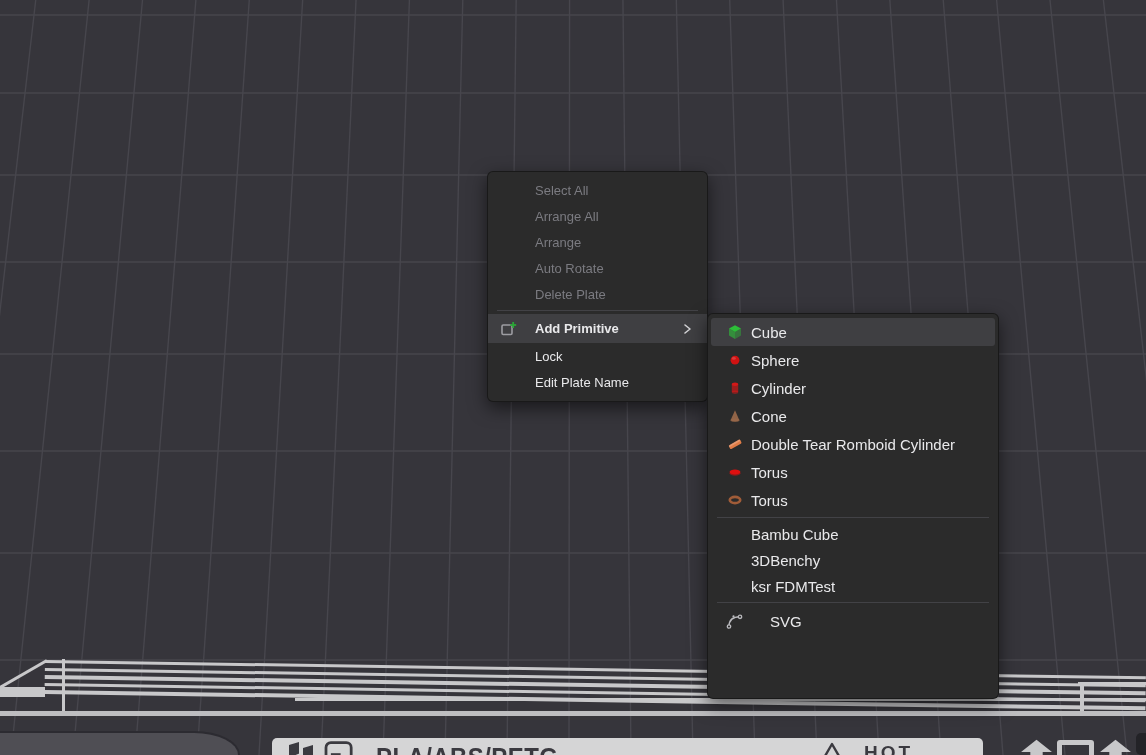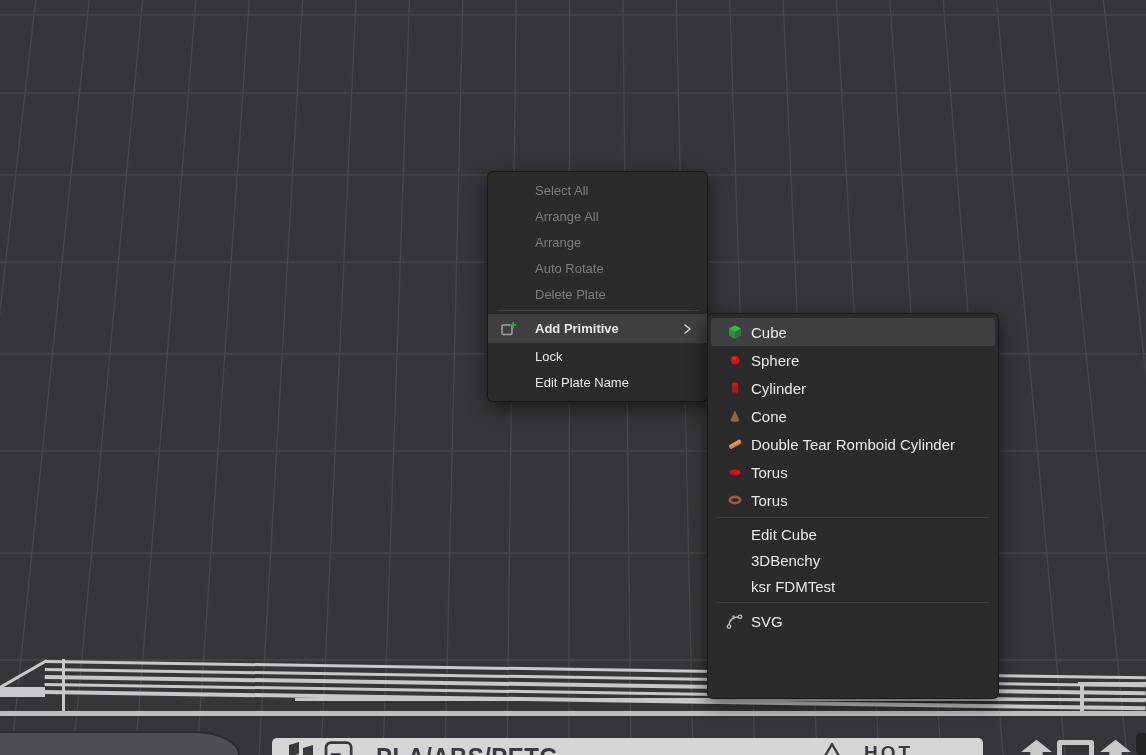--- a/index.html
+++ b/index.html
@@ -43,21 +43,21 @@
   .mi.hl{flex-basis:29px;background:var(--menu-highlight,#3f3f42);font-weight:bold;}
   .mi .row-icon{position:absolute;left:12px;top:50%;transform:translateY(-50%);display:flex;}
   .mi .chev{margin-left:auto;display:flex;}
   .sep{flex:0 0 1px;background:var(--menu-separator,#424246);margin:3px 9px;}
   .smi{flex:0 0 28px;display:flex;align-items:center;padding:0 10px;
        font-size:15px;color:var(--menu-text,#e9e9eb);}
   .smi .ic{width:33px;display:flex;justify-content:center;align-items:center;}
   .smi.hl{background:var(--menu-highlight,#3f3f42);border-radius:3px;margin:0 3px;padding:0 7px;}
   .smm{flex:0 0 26px;display:flex;align-items:center;padding:0 10px 0 43px;
        font-size:15px;color:var(--menu-text,#e9e9eb);}
-  .svgrow{flex:0 0 30px;}
+  .svgrow{flex:0 0 30px;gap:19px;}
 </style>
 </head>
 <body>
 
 <div id="stage">
 
   <svg id="grid-svg" width="1146" height="755">
       <line x1="0" y1="15" x2="1146" y2="15" stroke="#47464d" stroke-width="1.7"></line>
       <line x1="0" y1="93" x2="1146" y2="93" stroke="#47464d" stroke-width="1.7"></line>
       <line x1="0" y1="175" x2="1146" y2="175" stroke="#47464d" stroke-width="1.7"></line>
@@ -247,21 +247,21 @@
           <ellipse cx="8" cy="8" rx="5.2" ry="3.1" fill="none" stroke-width="2.7" stroke="#a05c38"></ellipse>
         </svg>
       </span>
       <span>Torus</span>
     </div>
 
 
     <div class="sep"></div>
 
     <div class="smm">
-      <span>Edit Cube</span>
+      <span>Bambu Cube</span>
     </div>
     <div class="smm">
       <span>3DBenchy</span>
     </div>
     <div class="smm">
       <span>ksr FDMTest</span>
     </div>
 
     <div class="sep"></div>
 

